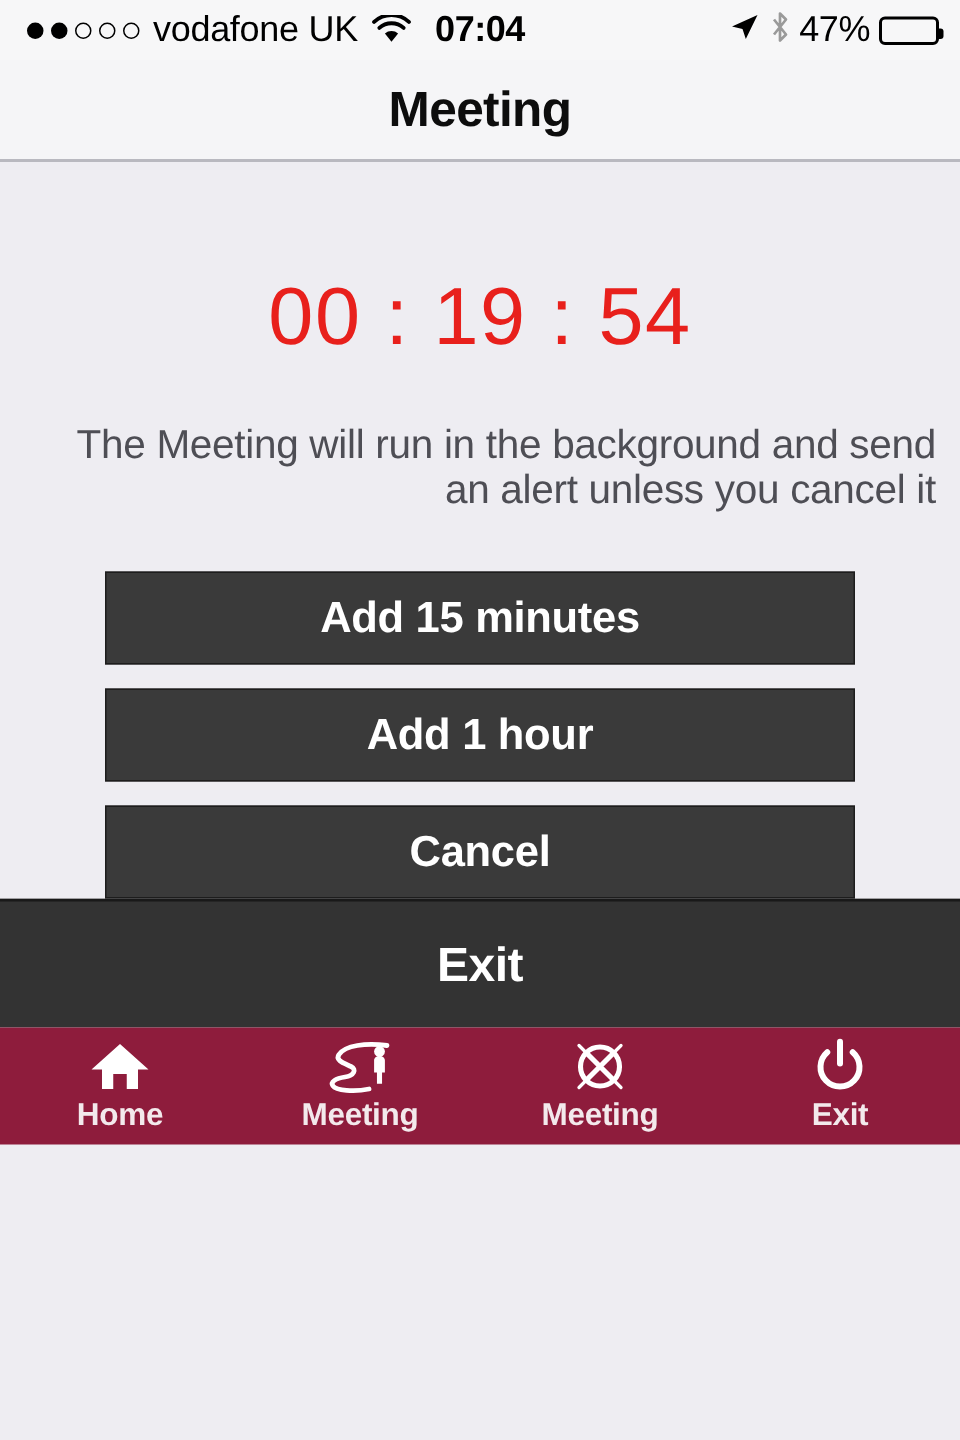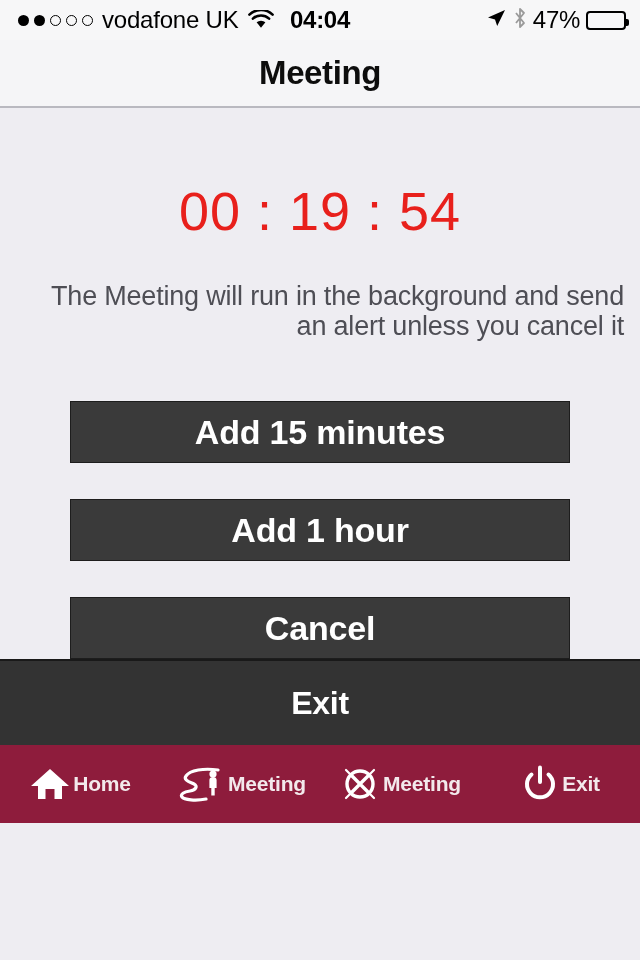--- a/index.html
+++ b/index.html
@@ -82,44 +82,43 @@
     margin-top:43px;
     width:578px; text-align:right;
     font-size:27px; line-height:1.12; color:#4e4e55; font-weight:400;
     letter-spacing:-0.2px;
     margin-left:30px;
   }
   .btn-stack { margin-top:40px; width:500px; display:flex; flex-direction:column; gap:16px; }
   .dark-btn {
     height:62px; width:100%;
     background:#3a3a3a; border:1px solid #1d1d1d;
-    color:#ffffff; font-size:34px; font-weight:700; letter-spacing:-0.2px;
+    color:#ffffff; font-size:29px; font-weight:700; letter-spacing:-0.2px;
     display:flex; align-items:center; justify-content:center;
     cursor:pointer;
-    margin-top:20px;
   }
 
   
   .done-bar {
     flex:0 0 86px; height:86px; width:100%;
     background:#333333;
     border-top:2px solid #191919;
     display:flex; align-items:center; justify-content:center;
     cursor:pointer;
   }
   .done-label { color:#fff; font-size:32px; font-weight:700; letter-spacing:-0.3px; }
 
   
   .tabbar {
     flex:0 0 78px; height:78px; width:100%;
     background:#8e1c3c;
     display:flex;
   }
   .tab {
-    flex:1 1 0; display:flex; flex-direction:row;
+    flex:1 1 0; display:flex; flex-direction:column;
     align-items:center; justify-content:center; gap:2px;
     cursor:pointer;
   }
   .tab-icon { height:38px; display:flex; align-items:center; justify-content:center; }
   .tab-label {
     color:#f3e9ec; font-size:21px; font-weight:600; letter-spacing:-0.2px;
   }
 </style>
 </head>
 <body>
@@ -139,21 +138,21 @@
       <span class="wifi-ic">
         <svg width="26" height="20" viewBox="0 0 26 20">
           <path d="M13 17.8 L8.6 12.3 A6.8 6.8 0 0 1 17.4 12.3 Z" fill="#000"></path>
           <path d="M4.9 8.6 A12 12 0 0 1 21.1 8.6" stroke="#000" stroke-width="2.6" fill="none" stroke-linecap="round"></path>
           <path d="M1.4 4.6 A17 17 0 0 1 24.6 4.6" stroke="#000" stroke-width="2.6" fill="none" stroke-linecap="round"></path>
         </svg>
       </span>
     </div>
 
     <div class="sb-center">
-      <span class="clock">04:04</span>
+      <span class="clock">07:04</span>
     </div>
 
     <div class="sb-right">
       <span>
         <svg width="22" height="22" viewBox="0 0 22 22">
           <path d="M20 3 L3 10.6 L10 12.4 L12.2 19 Z" fill="#000"></path>
         </svg>
       </span>
       <span>
         <svg width="14" height="22" viewBox="0 0 14 22">

